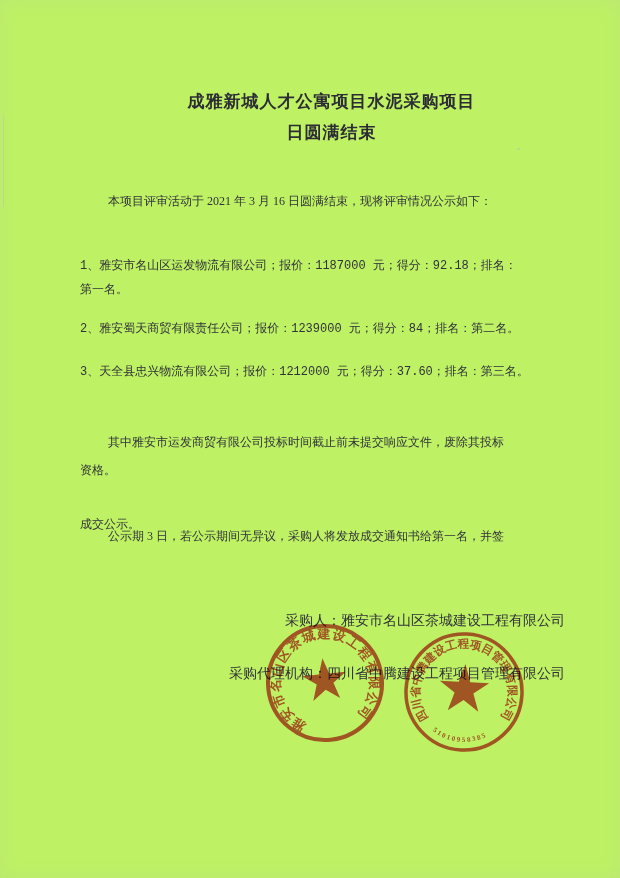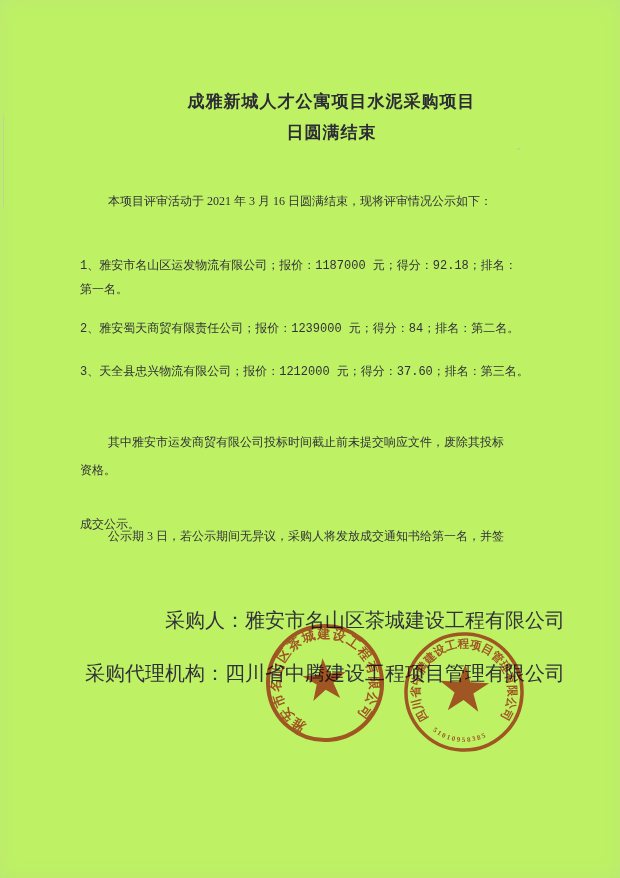--- a/index.html
+++ b/index.html
@@ -31,21 +31,21 @@
     font-weight:bold;
     letter-spacing:1px;
     color:#2c2c35;
     white-space:nowrap;
   }
   .body-left{left:80px;font-family:Liberation Mono, monospace;}
   .body-indent{left:108px;}
   .sig{
     position:absolute;
     right:55px;
-    font-size:20px;
+    font-size:14px;
     line-height:17px;
     white-space:nowrap;
     color:#31313a;
   }
   .stamp{
     position:absolute;
     mix-blend-mode:multiply;
     opacity:.84;
   }
   .stamp text{

